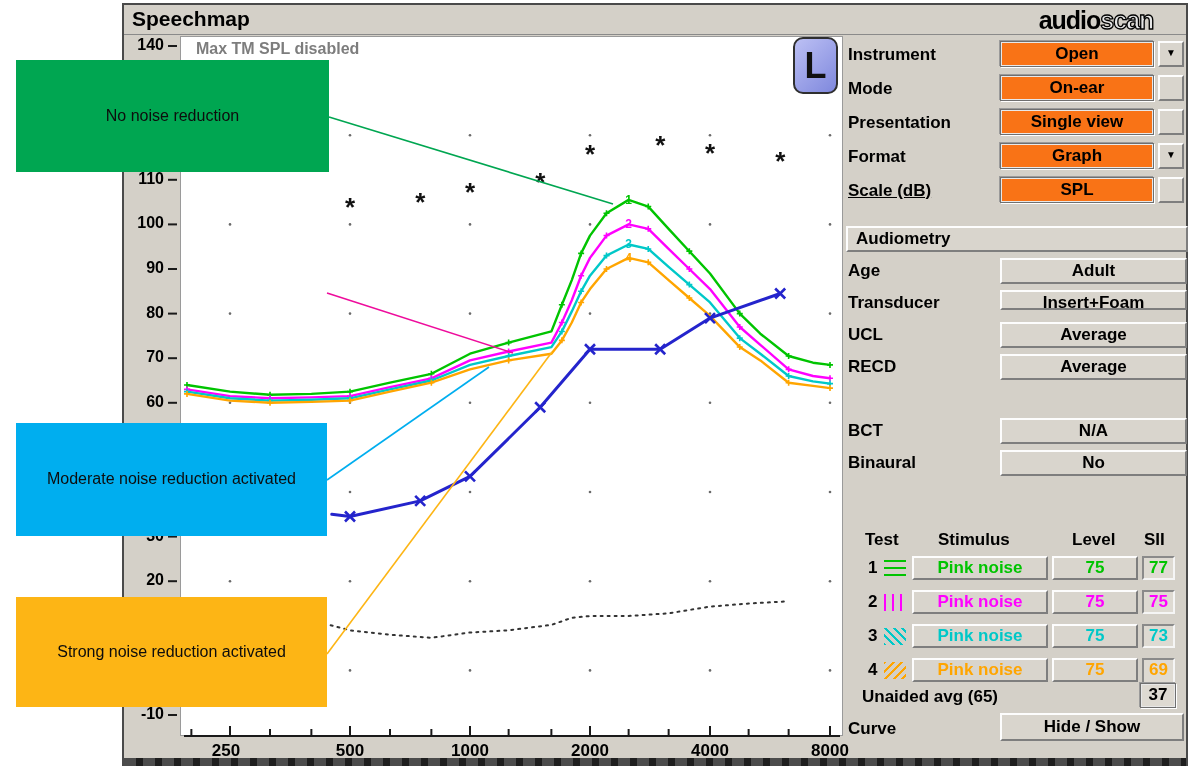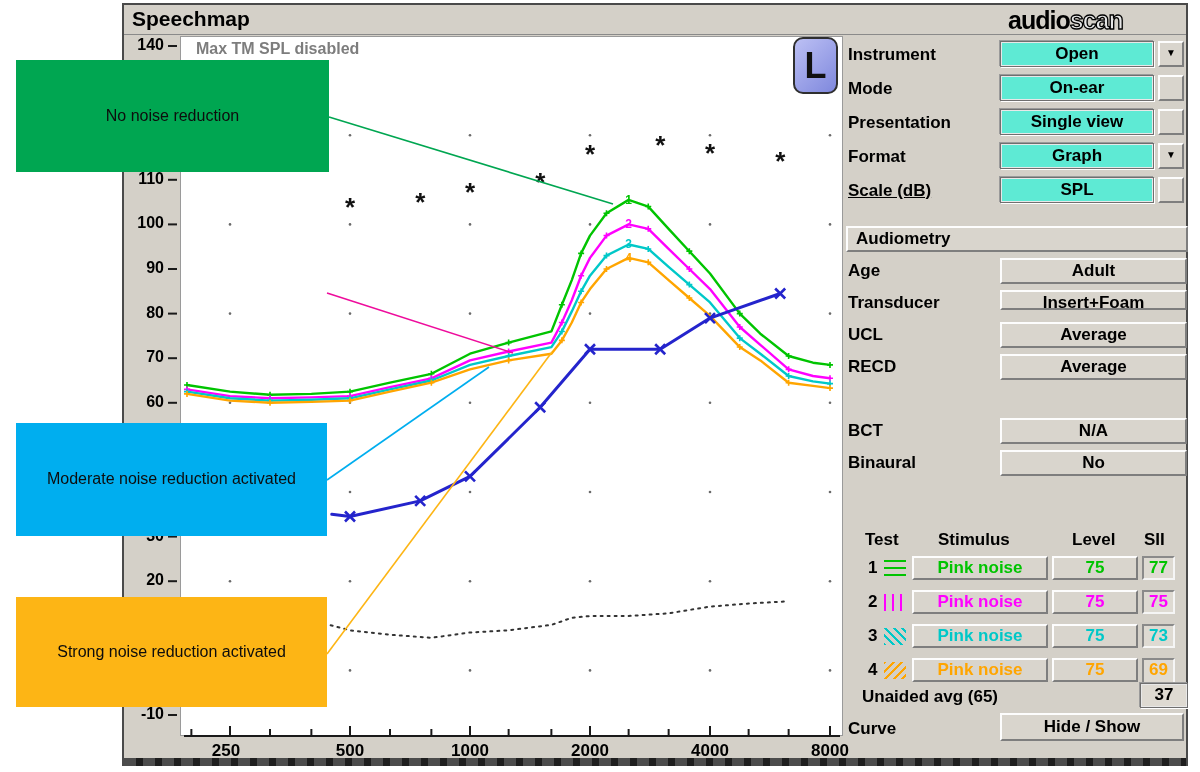--- a/index.html
+++ b/index.html
@@ -4,39 +4,39 @@
 <style>
   html,body{margin:0;padding:0;background:#fff;}
   body{font-family:"Liberation Sans","DejaVu Sans",sans-serif;}
   #stage{position:relative;width:1200px;height:772px;background:#fff;overflow:hidden;}
   .abs{position:absolute;}
 
   
   #win{left:122px;top:3px;width:1066px;height:763px;background:#d4d0c8;border:2px solid #4a4a4a;box-sizing:border-box;}
   #titlebar{left:124px;top:5px;width:1062px;height:29px;border-bottom:1px solid #8a8a8a;}
   #title{left:132px;top:7px;font-size:21px;font-weight:bold;color:#000;}
-  #logo{left:1008px;top:6px;width:176px;text-align:left;font-size:25px;font-weight:bold;letter-spacing:-1px;white-space:nowrap;}
+  #logo{left:1008px;top:6px;width:176px;text-align:center;font-size:25px;font-weight:bold;letter-spacing:-1px;white-space:nowrap;}
   #logo .lg-bold{color:#000;}
   #logo .lg-outline{color:#e6e6e6;-webkit-text-stroke:1.3px #000;text-shadow:0 0 1px #000;}
 
   
   #plot{left:180px;top:36px;width:663px;height:700px;background:#fff;border:1px solid #9a9a9a;box-sizing:border-box;}
   #maxtm{left:196px;top:40px;font-size:16px;font-weight:bold;color:#7d7d7d;}
   #earbtn{left:793px;top:37px;width:45px;height:57px;border-radius:10px;background:linear-gradient(135deg,#bcc0f4,#7f88dd);border:2px solid #2f2f2f;box-sizing:border-box;text-align:center;line-height:53px;font-size:36px;font-weight:bold;color:#101010;}
   .ylab{position:absolute;left:126px;width:38px;text-align:right;font-size:16px;font-weight:bold;color:#000;}
   .xlab{position:absolute;top:741px;width:64px;text-align:center;font-size:17px;font-weight:bold;color:#000;}
   #chart-svg{left:0;top:0;pointer-events:none;z-index:3;}
 
   
   .ann{z-index:4;display:flex;align-items:center;justify-content:center;text-align:center;font-size:16px;color:#0d0d0d;line-height:1.3;padding:4px;box-sizing:border-box;}
 
   
   .plabel{font-size:17px;font-weight:bold;color:#000;white-space:nowrap;}
   .btn3d{background:#d9d5cd;border-top:2px solid #fdfdfd;border-left:2px solid #fdfdfd;border-bottom:2px solid #7e7e7e;border-right:2px solid #7e7e7e;box-sizing:border-box;text-align:center;font-size:17px;font-weight:bold;color:#000;}
-  .field{background:#5eead4;border:1px solid #6f6f6f;box-shadow:inset 0 0 0 1px #e8e8e8, 1px 1px 0 #fff, -1px -1px 0 #9a9a9a;box-sizing:border-box;text-align:center;font-size:17px;font-weight:bold;color:#000;}
+  .field{background:#f97316;border:1px solid #6f6f6f;box-shadow:inset 0 0 0 1px #e8e8e8, 1px 1px 0 #fff, -1px -1px 0 #9a9a9a;box-sizing:border-box;text-align:center;font-size:17px;font-weight:bold;color:#000;}
   .smallbtn{background:#d9d5cd;border-top:2px solid #fdfdfd;border-left:2px solid #fdfdfd;border-bottom:2px solid #7e7e7e;border-right:2px solid #7e7e7e;box-sizing:border-box;text-align:center;font-size:10px;line-height:20px;color:#000;}
   .hdrbtn{text-align:left;padding-left:8px;}
   .sunken{background:#dedad2;border-top:2px solid #8a8a8a;border-left:2px solid #8a8a8a;border-bottom:2px solid #f5f5f5;border-right:2px solid #f5f5f5;}
 
   
   .th{font-size:17px;font-weight:bold;color:#000;}
   .rownum{font-size:17px;font-weight:bold;color:#000;}
   .pat{width:22px;height:17px;}
   .pat-1{background:repeating-linear-gradient(to bottom,#00c400 0 2px,transparent 2px 7px);}
   .pat-2{background:repeating-linear-gradient(to right,#ff00ff 0 2px,transparent 2px 8px);}
@@ -319,19 +319,19 @@
       <div class="btn3d abs" style="left: 1052px; top: 624px; width: 86px; height: 24px; line-height: 20px; color: rgb(0, 200, 200);">75</div>
       <div class="btn3d sunken abs" style="left: 1142px; top: 624px; width: 33px; height: 24px; line-height: 20px; color: rgb(0, 200, 200);">73</div>
       <div class="rownum abs" style="left: 868px; top: 660px;">4</div>
       <div class="pat pat-4 abs" style="left: 884px; top: 662px;"></div>
       <div class="btn3d abs" style="left: 912px; top: 658px; width: 136px; height: 24px; line-height: 20px; color: rgb(255, 165, 0);">Pink noise</div>
       <div class="btn3d abs" style="left: 1052px; top: 658px; width: 86px; height: 24px; line-height: 20px; color: rgb(255, 165, 0);">75</div>
       <div class="btn3d sunken abs" style="left: 1142px; top: 658px; width: 33px; height: 41px; line-height: 20px; color: rgb(255, 165, 0);">69</div>
     </div>
 
   <div class="plabel abs" style="left:862px;top:687px;">Unaided avg (65)</div>
-  <div class="field abs" style="left:1140px;top:683px;width:48px;height:25px;line-height:22px;background:#dedad2;">37</div>
+  <div class="field abs" style="left:1140px;top:683px;width:36px;height:25px;line-height:22px;background:#dedad2;">37</div>
 
   <div class="plabel abs" style="left:848px;top:719px;">Curve</div>
   <div class="btn3d abs" style="left:1000px;top:713px;width:184px;height:28px;line-height:24px;">Hide / Show</div>
 
   <div id="botstripe" class="abs"></div>
 </div>
 
 </body></html>

